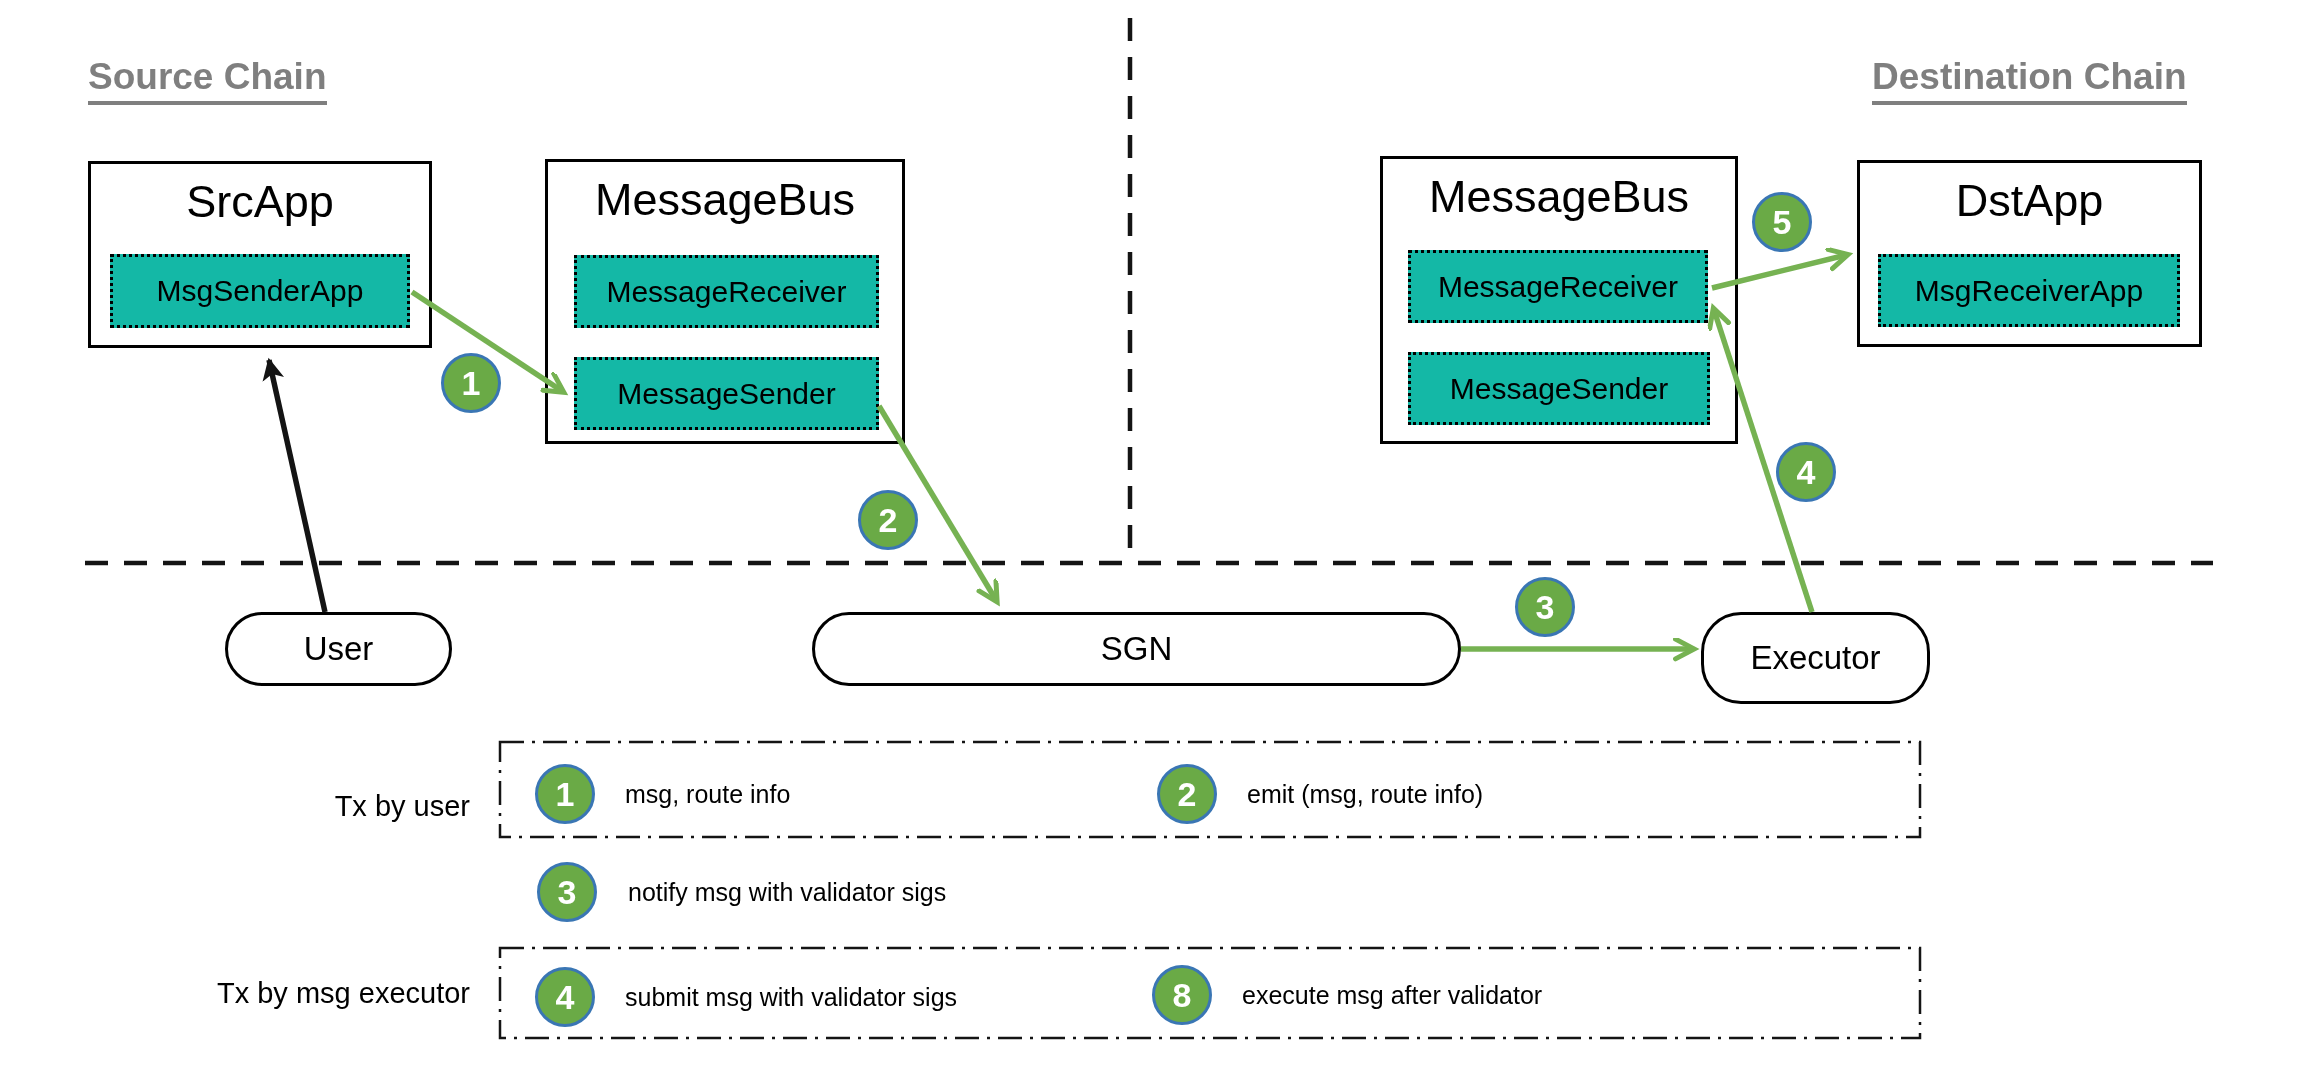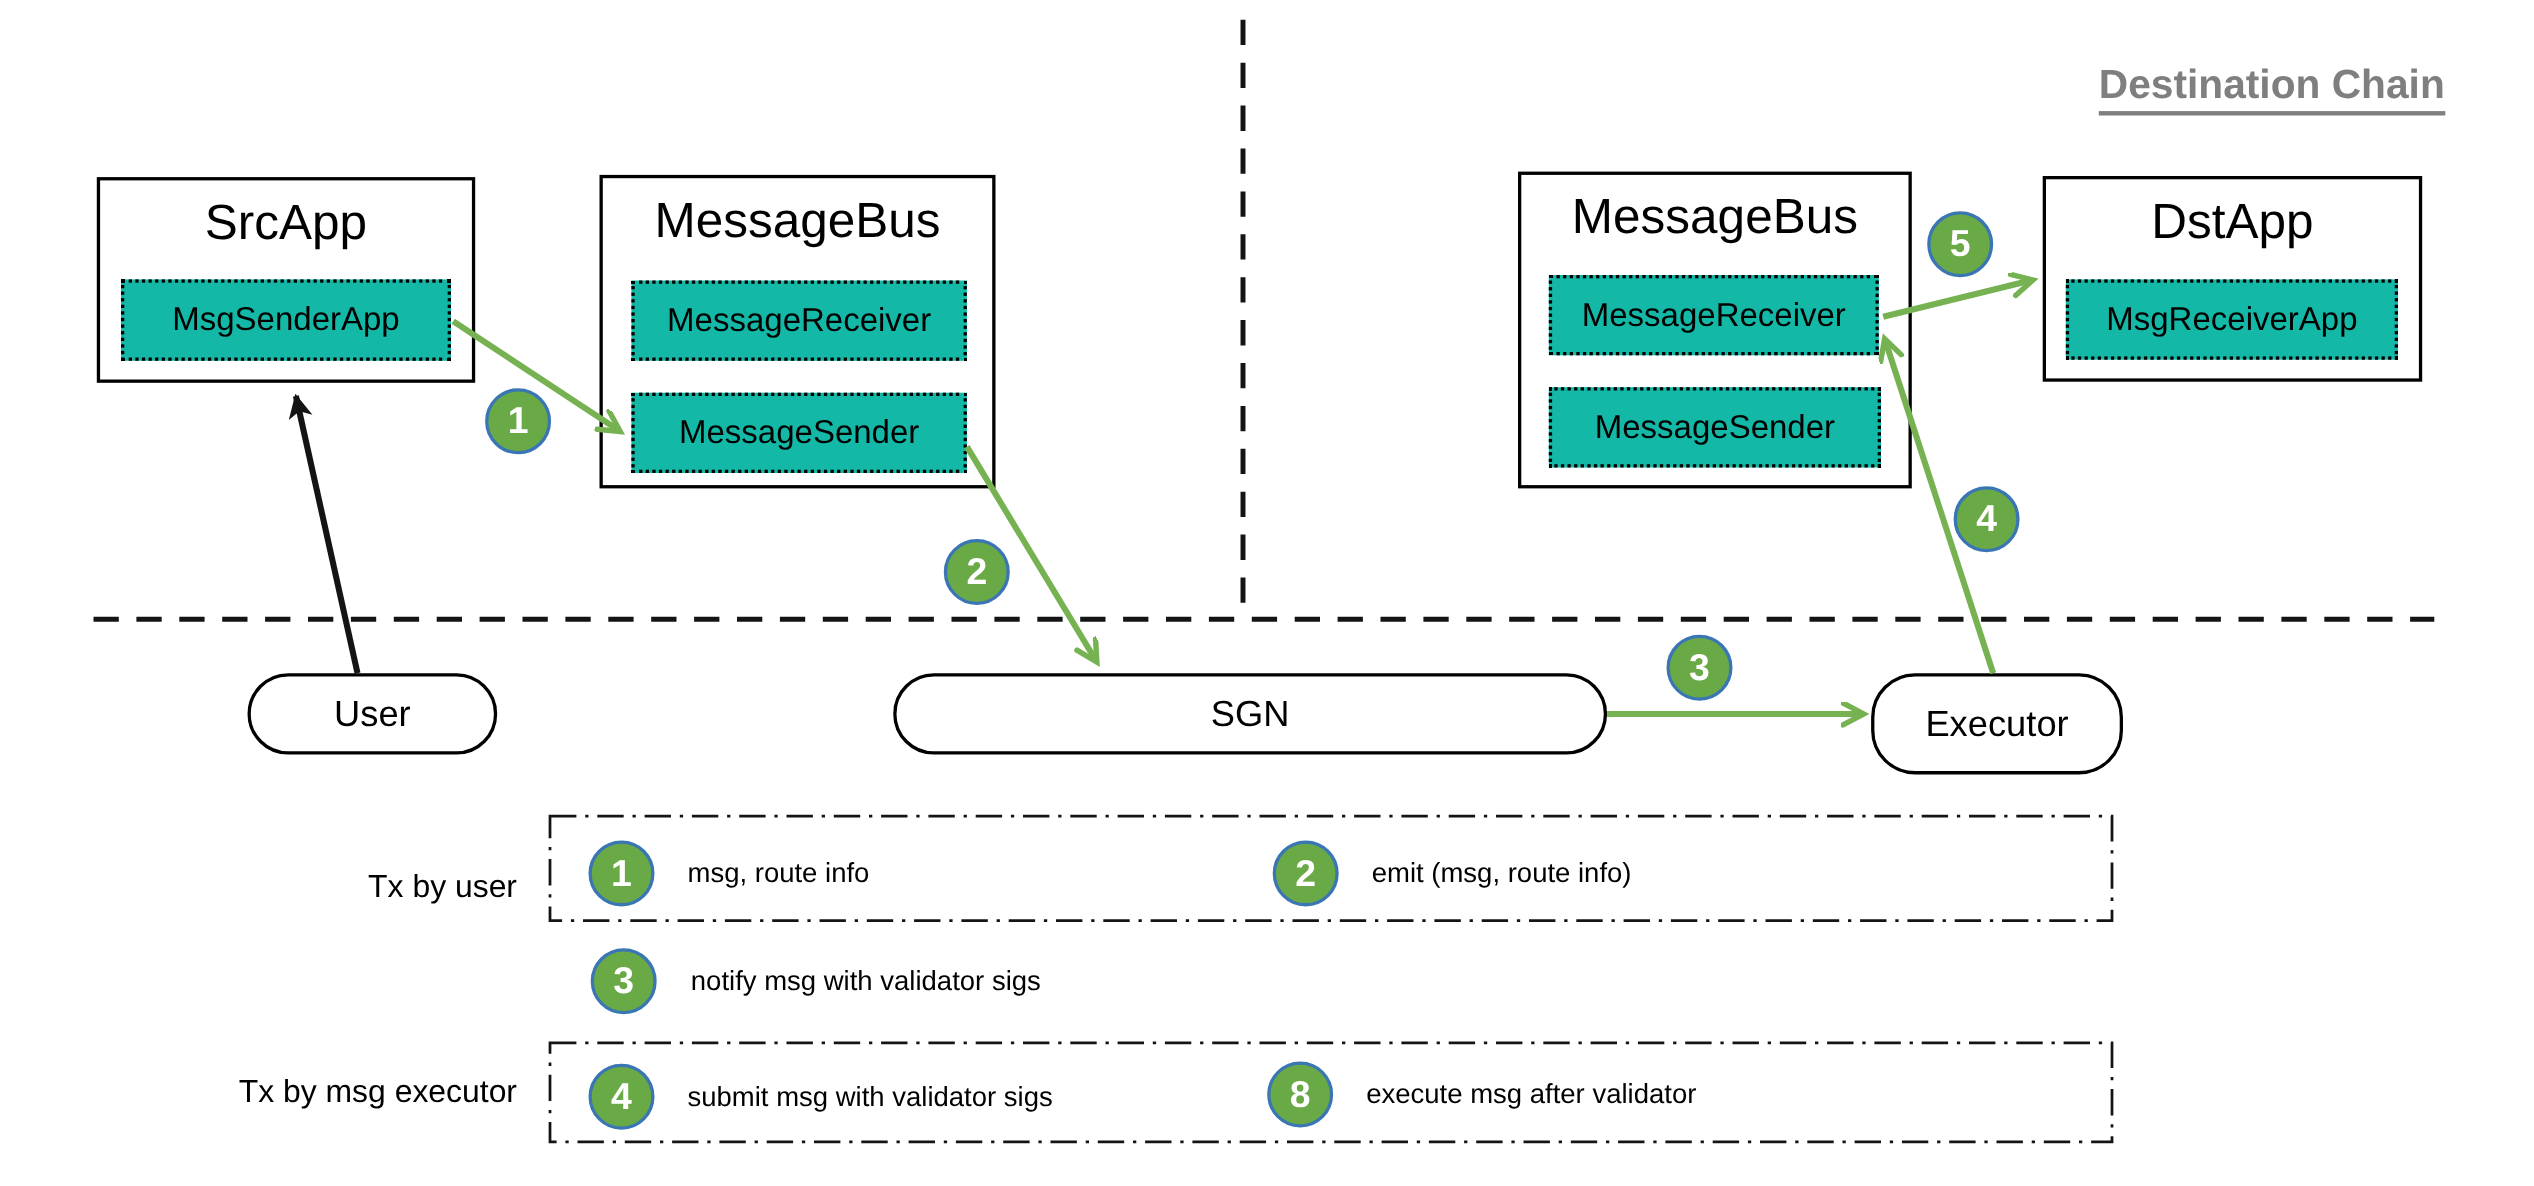--- a/index.html
+++ b/index.html
@@ -75,21 +75,22 @@
     font-size:25px;
     line-height:40px;
     z-index:2;
   }
 </style>
 </head>
 <body>
 
 <div id="canvas">
 
-  <div class="heading" style="left:1872px;top:56px;margin-left:36px;">Destination Chain</div>
+  <div class="heading" style="left:88px;top:56px;">Source Chain</div>
+  <div class="heading" style="left:1872px;top:56px;">Destination Chain</div>
 
   <div class="box" style="left:88px;top:161px;width:344px;height:187px;"></div>
   <div class="box-title" style="left:88px;top:176px;width:344px;">SrcApp</div>
   <div class="dotted" style="left:110px;top:254px;width:300px;height:74px;">MsgSenderApp</div>
 
   <div class="box" style="left:545px;top:159px;width:360px;height:285px;"></div>
   <div class="box-title" style="left:545px;top:174px;width:360px;">MessageBus</div>
   <div class="dotted" style="left:574px;top:255px;width:305px;height:73px;">MessageReceiver</div>
   <div class="dotted" style="left:574px;top:357px;width:305px;height:73px;">MessageSender</div>
 

